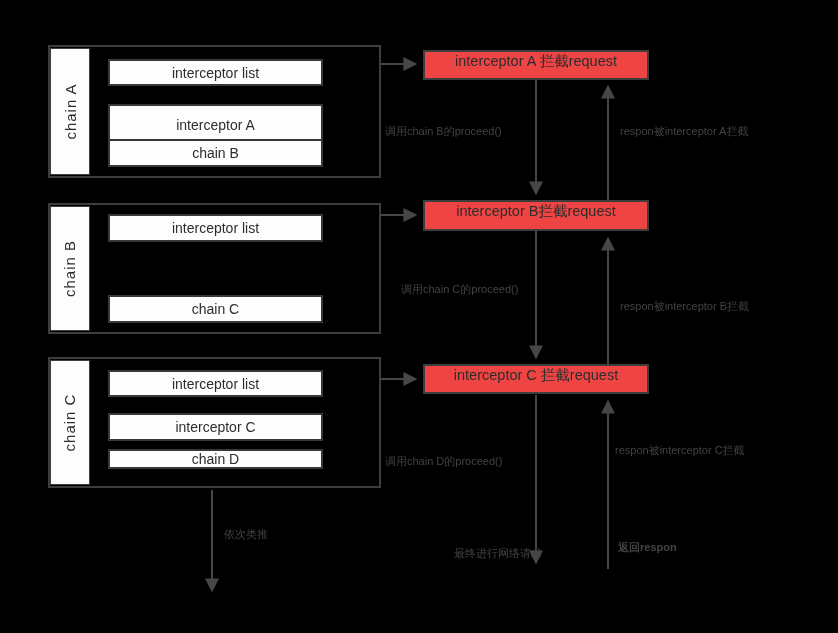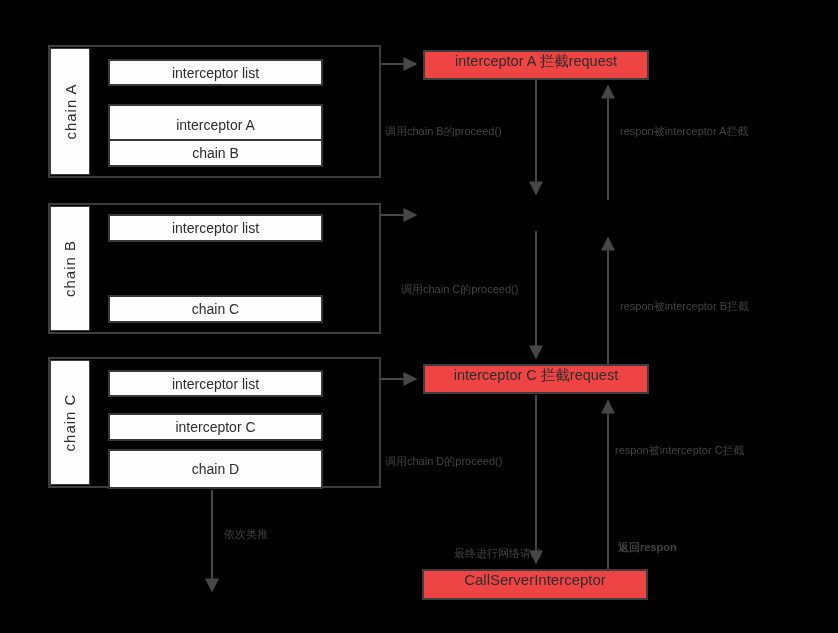--- a/index.html
+++ b/index.html
@@ -89,32 +89,32 @@
   <div class="group" style="top:357px;height:131px;"></div>
   <div class="vlabel-box" style="left:50px;top:360px;width:40px;height:125px;">
     <span class="vlabel">chain C</span>
   </div>
   <div class="ibox" style="top:370px;height:27px;">
     <span>interceptor list</span>
   </div>
   <div class="ibox" style="top:413px;height:28px;">
     <span>interceptor C</span>
   </div>
-  <div class="ibox" style="top:449px;height:40px;">
+  <div class="ibox" style="top:449px;height:20px;">
     <span>chain D</span>
   </div>
 
   <div class="step" style="top:50px;">
     <span>interceptor A 拦截request</span>
   </div>
+  <div class="step" style="top:200px;height:31px;">
+    <span>interceptor B拦截request</span>
+  </div>
   <div class="step" style="top:364px;">
     <span>interceptor C 拦截request</span>
-  </div>
-  <div class="step" style="left:422px;top:569px;height:31px;font-size:15px;">
-    <span>CallServerInterceptor</span>
   </div>
 
   <div class="flabel" style="left:385px;top:124px;">调用chain B的proceed()</div>
   <div class="flabel" style="left:620px;top:124px;">respon被interceptor A拦截</div>
 
   <div class="flabel" style="left:373px;top:282px;margin-left:28px;">调用chain C的proceed()</div>
   <div class="flabel" style="left:620px;top:299px;">respon被interceptor B拦截</div>
 
   <div class="flabel" style="left:385px;top:454px;">调用chain D的proceed()</div>
   <div class="flabel" style="left:615px;top:443px;">respon被interceptor C拦截</div>

